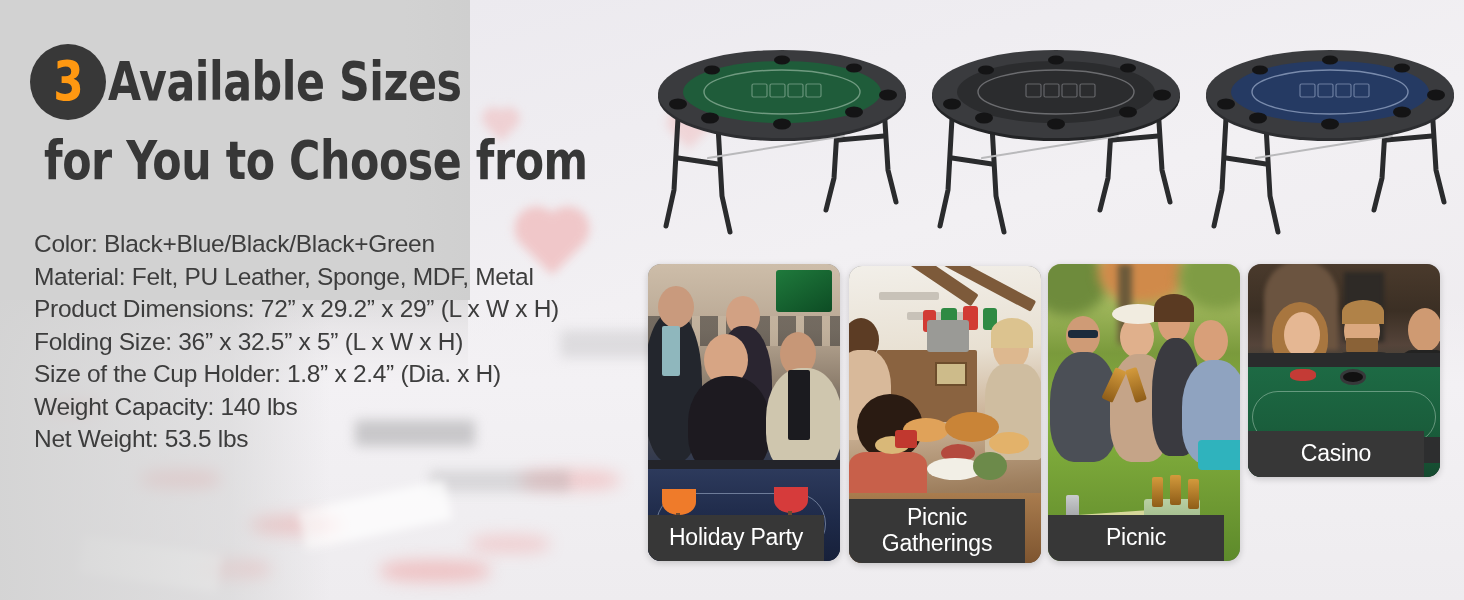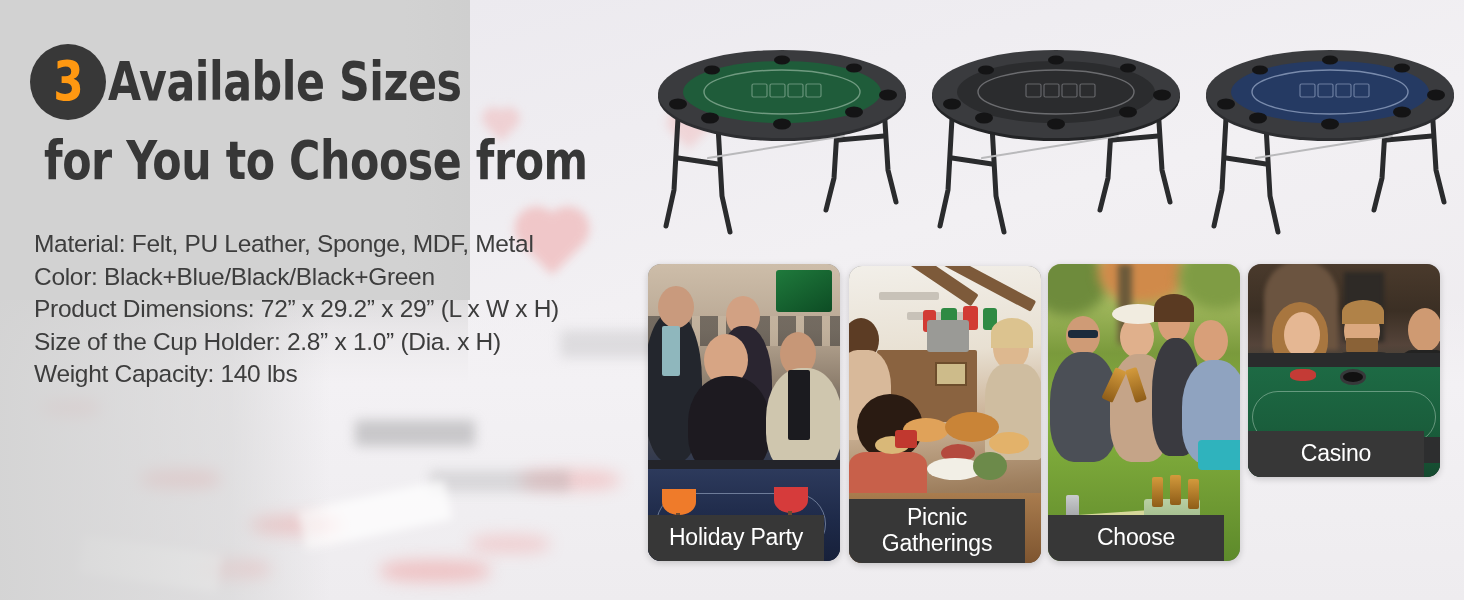--- a/index.html
+++ b/index.html
@@ -229,25 +229,27 @@
     <div class="hl-row">
       <div class="badge3">
         <span>3</span>
       </div>
       <div class="hl-text">Available Sizes</div>
     </div>
     <div class="hl-line2">for You to Choose from</div>
   </div>
 
   <div class="specs">
+    <div class="spec-line">Color: Black+Blue/Black/Black+Green</div>
     <div class="spec-line">Material: Felt, PU Leather, Sponge, MDF, Metal</div>
-    <div class="spec-line">Color: Black+Blue/Black/Black+Green</div>
     <div class="spec-line">Product Dimensions: 72” x 29.2” x 29” (L x W x H)</div>
-    <div class="spec-line">Size of the Cup Holder: 2.8” x 1.0” (Dia. x H)</div>
+    <div class="spec-line">Folding Size: 36” x 32.5” x 5” (L x W x H)</div>
+    <div class="spec-line">Size of the Cup Holder: 1.8” x 2.4” (Dia. x H)</div>
     <div class="spec-line">Weight Capacity: 140 lbs</div>
+    <div class="spec-line">Net Weight: 53.5 lbs</div>
   </div>
 
   <div class="tables">
 
     <div class="tbl" style="left:0px;top:18px;">
       <svg viewBox="0 0 268 200">
         <g stroke="#2a2b2d" stroke-width="5" fill="none" stroke-linecap="round">
           <path d="M30 78 L26 150 L18 186"></path>
           <path d="M70 86 L74 156 L82 192"></path>
           <path d="M30 118 L70 124"></path>
@@ -447,21 +449,21 @@
           <div style="position:absolute;left:-6px;bottom:18px;width:130px;height:30px;background:#d6d79a;border-radius:6px;transform:rotate(-4deg);"></div>
           <div class="bucket" style="left:96px;bottom:18px;width:56px;height:44px;"></div>
           <div class="bottle" style="left:104px;bottom:54px;width:11px;height:30px;"></div>
           <div class="bottle" style="left:122px;bottom:56px;width:11px;height:30px;"></div>
           <div class="bottle" style="left:140px;bottom:52px;width:11px;height:30px;"></div>
           <div class="bottle" style="left:18px;bottom:30px;width:13px;height:36px;background:linear-gradient(180deg,#caccce,#8b8d8f);"></div>
           <div class="bottle" style="left:60px;top:104px;width:12px;height:34px;transform:rotate(25deg);"></div>
           <div class="bottle" style="left:82px;top:104px;width:12px;height:34px;transform:rotate(-18deg);"></div>
         </div>
       </div>
-      <div class="cap">Choose</div>
+      <div class="cap">Picnic</div>
     </div>
 
     <div class="tile" style="left:1248px;top:264px;width:192px;height:213px;">
       <div class="photo">
         <div class="scene s4">
           <div class="arch" style="left:16px;top:-4px;width:74px;height:90px;"></div>
           <div style="position:absolute;left:96px;top:8px;width:40px;height:70px;background:#2e2a26;filter:blur(2px);"></div>
 
           <div style="position:absolute;left:24px;top:38px;width:56px;height:66px;background:#a8763f;border-radius:50% 50% 40% 40%;"></div>
           <div style="position:absolute;left:36px;top:48px;width:36px;height:46px;background:#e5b793;border-radius:50%;"></div>

